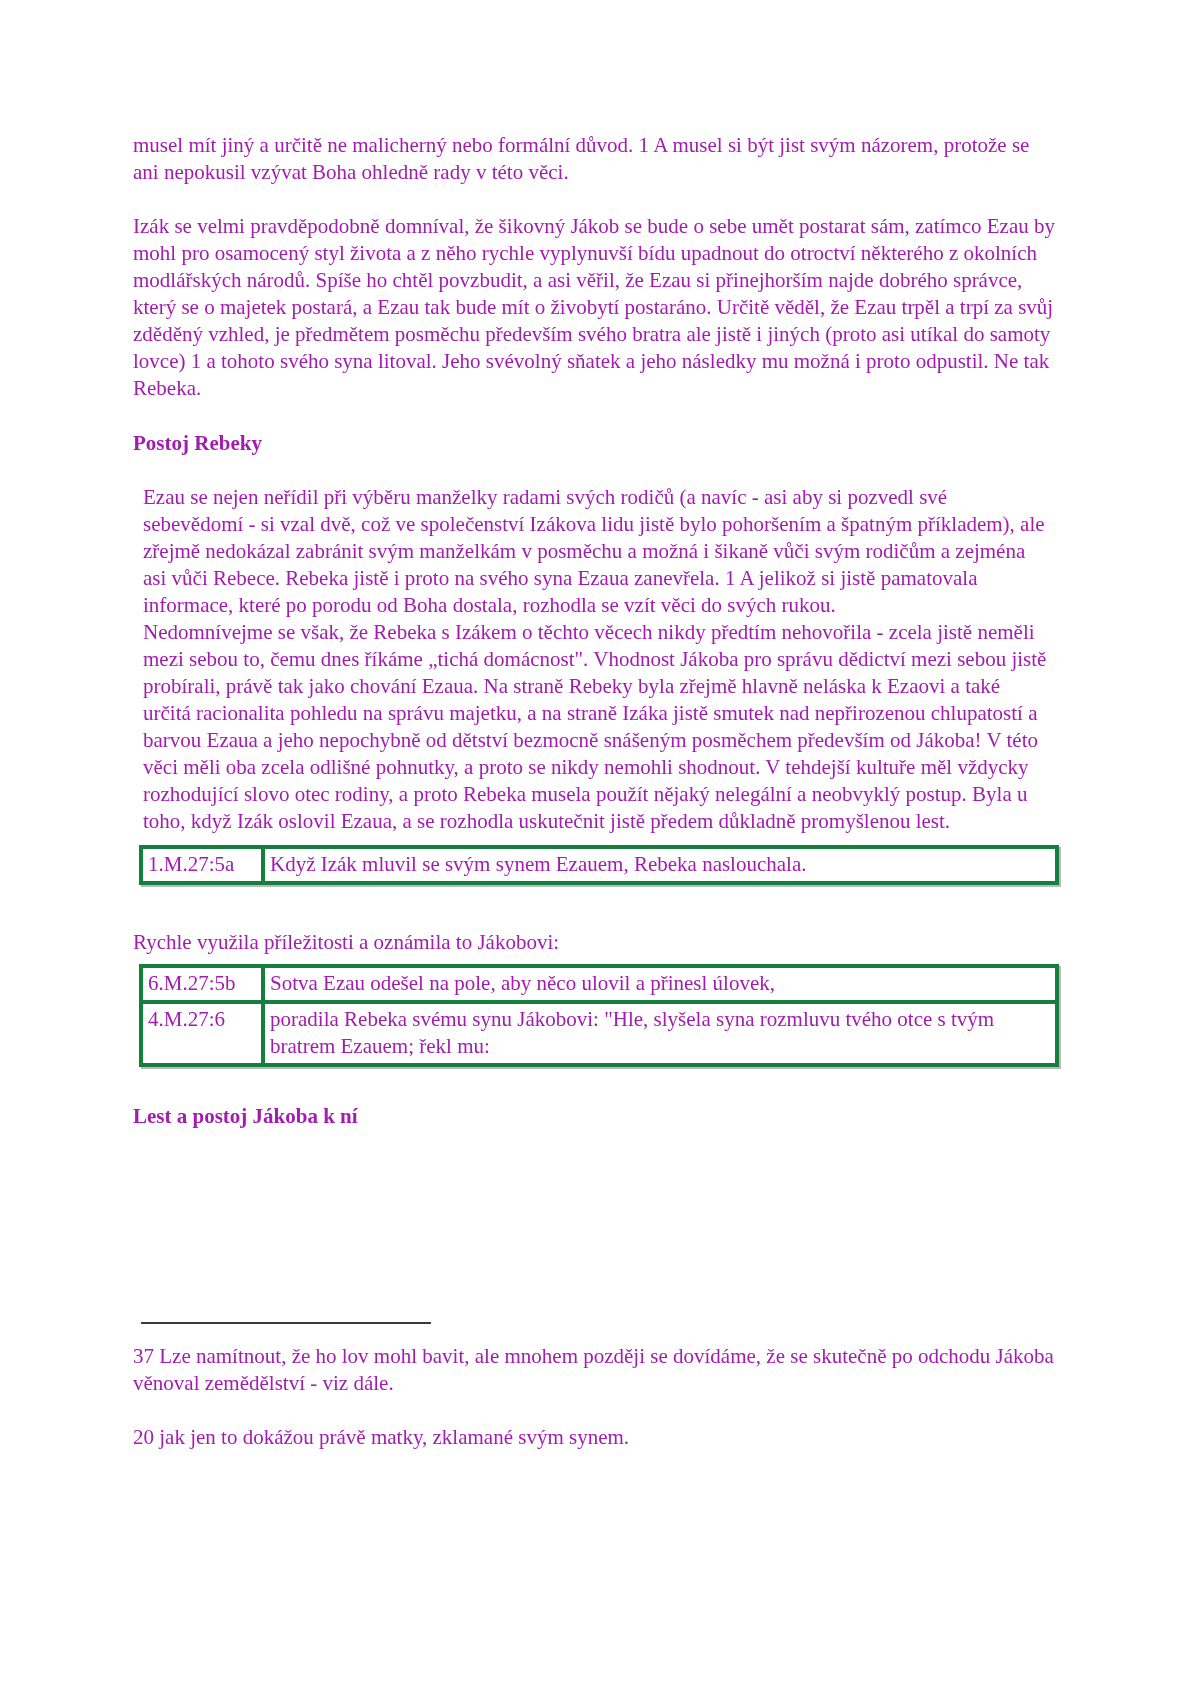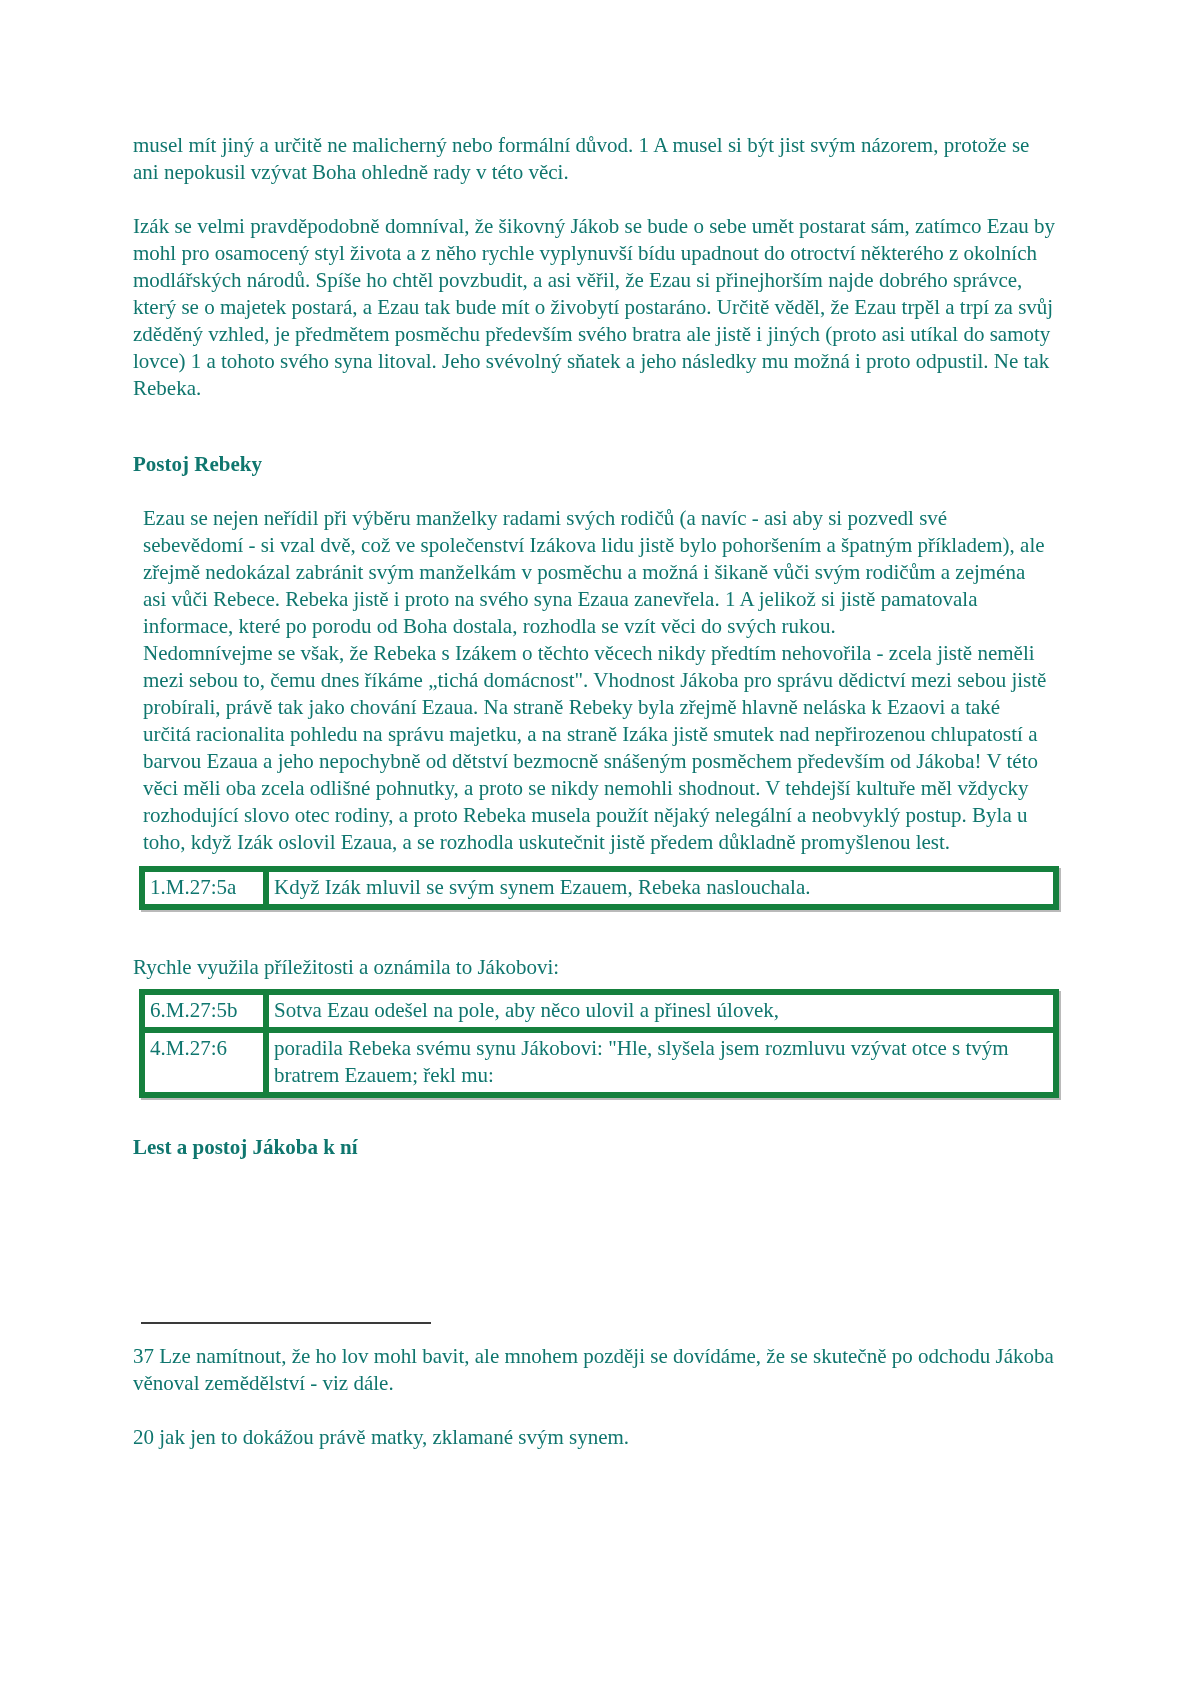--- a/index.html
+++ b/index.html
@@ -5,54 +5,54 @@
   html, body {
     margin: 0;
     padding: 0;
     background: #ffffff;
   }
   .page {
     position: relative;
     width: 1190px;
     height: 1683px;
     background: #ffffff;
-    color: #0f766e;
+    color: #a21caf;
     font-family: "Liberation Serif", "DejaVu Serif", serif;
     font-size: 21px;
     line-height: 27px;
     overflow: hidden;
   }
   .content {
     position: absolute;
     top: 132px;
     left: 133px;
     width: 926px;
   }
   .para { margin: 0 0 27px 0; }
   .para-group { margin: 10px; }
   .subpara { margin: 0; }
   .heading {
     font-size: 21px;
     font-weight: bold;
     line-height: 27px;
     margin: 0;
   }
-  .heading-1 { margin: 49px 0 27px 0; }
+  .heading-1 { margin: 28px 0 27px 0; }
   .heading-2 { margin: 36px 0 0 0; }
   .verse-table {
     border-collapse: collapse;
     width: 920px;
     margin-left: 6px;
     table-layout: fixed;
     box-shadow: 2px 2px 0 rgba(130,130,130,0.55);
   }
   .table-1 { margin-top: 8px; margin-bottom: 0; }
   .table-2 { margin-top: 8px; margin-bottom: 0; }
   .verse-table td {
-    border: 6px solid #15803d;
+    border: 4px solid #15803d;
     padding: 2px 9px 3px 5px;
     vertical-align: top;
     font-size: 21px;
     line-height: 27px;
   }
   .verse-table td.ref { width: 104px; }
   .rychle { margin: 44px 0 0 0; }
   .footnotes {
     position: absolute;
     top: 1322px;
@@ -97,21 +97,21 @@
     <p class="para rychle">Rychle využila příležitosti a oznámila to Jákobovi:</p>
 
     <table class="verse-table table-2">
       <tbody>
         <tr>
           <td class="ref">6.M.27:5b</td>
           <td class="vtext">Sotva Ezau odešel na pole, aby něco ulovil a přinesl úlovek,</td>
         </tr>
         <tr>
           <td class="ref">4.M.27:6</td>
-          <td class="vtext">poradila Rebeka svému synu Jákobovi: "Hle, slyšela jsem rozmluvu vzývat otce s tvým bratrem Ezauem; řekl mu:</td>
+          <td class="vtext">poradila Rebeka svému synu Jákobovi: "Hle, slyšela syna rozmluvu tvého otce s tvým bratrem Ezauem; řekl mu:</td>
         </tr>
       </tbody>
     </table>
 
     <h2 class="heading heading-2">Lest a postoj Jákoba k ní</h2>
 
   </div>
 
   <div class="footnotes">
     <div class="fn-sep"></div>

